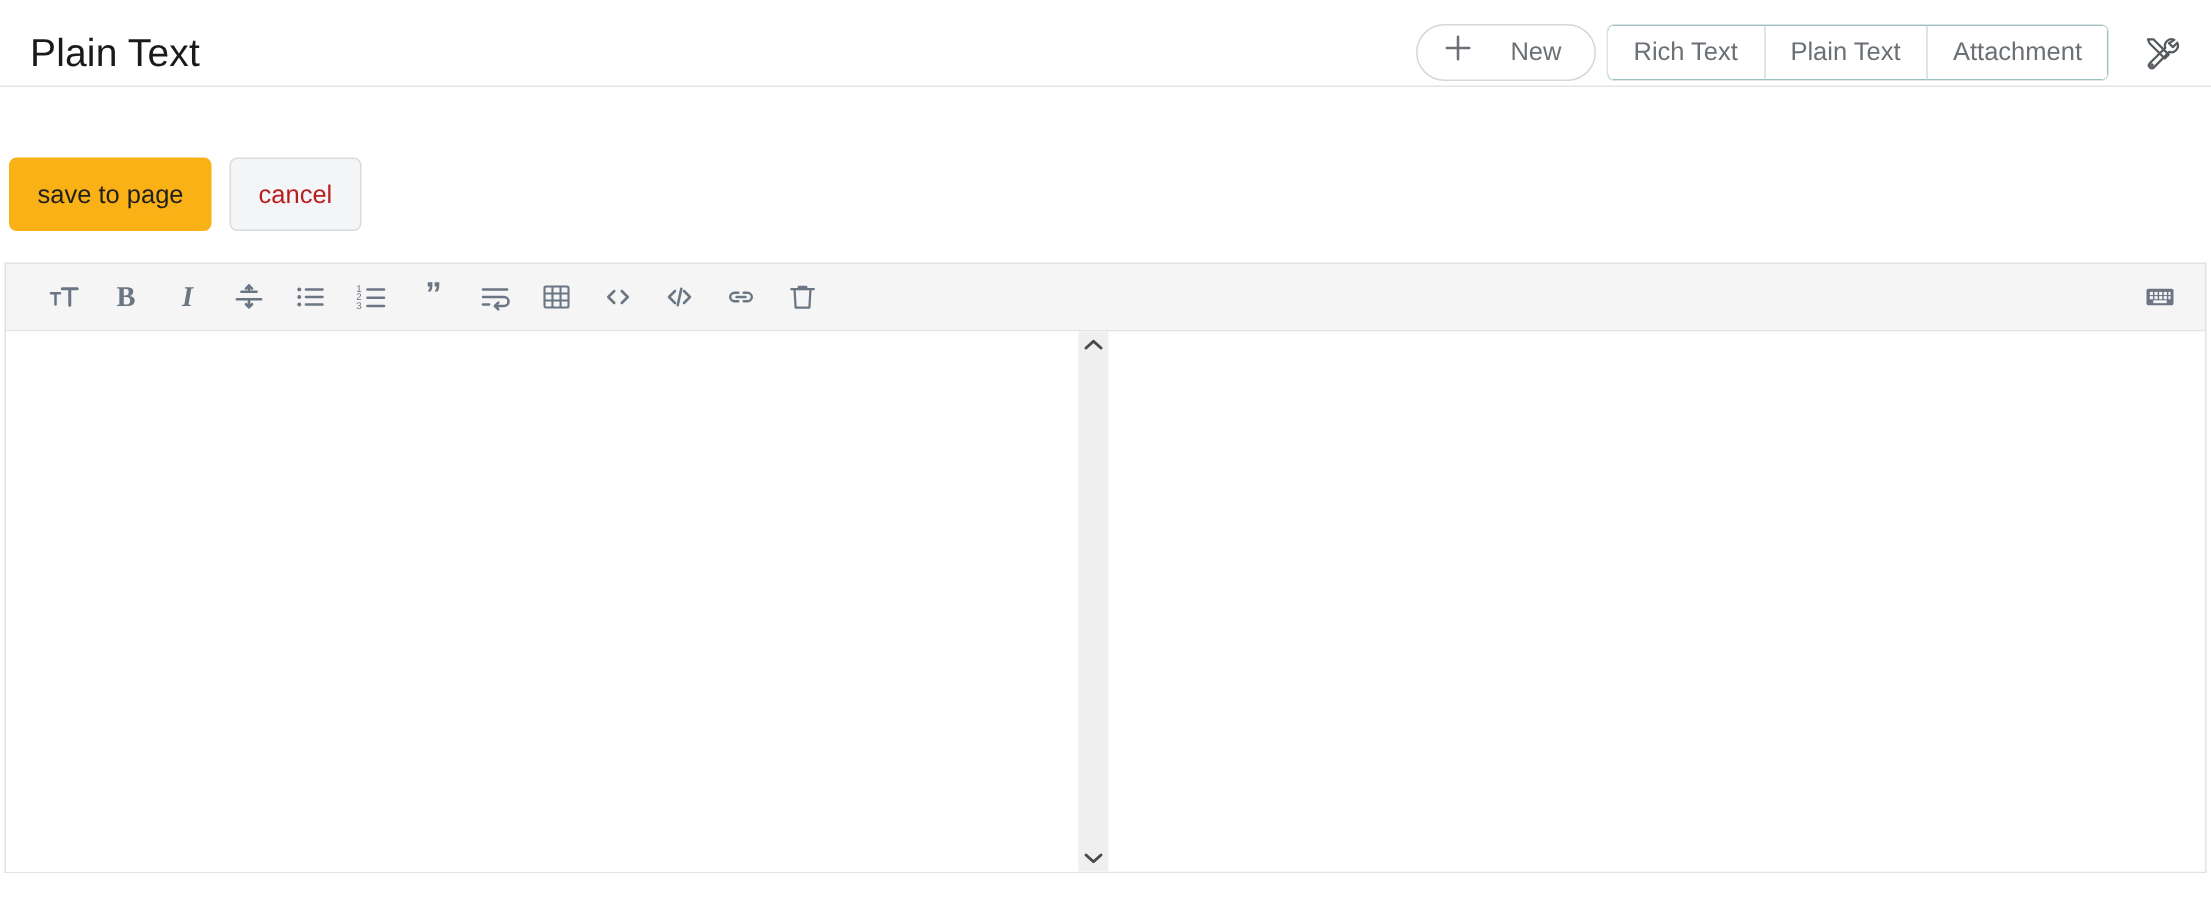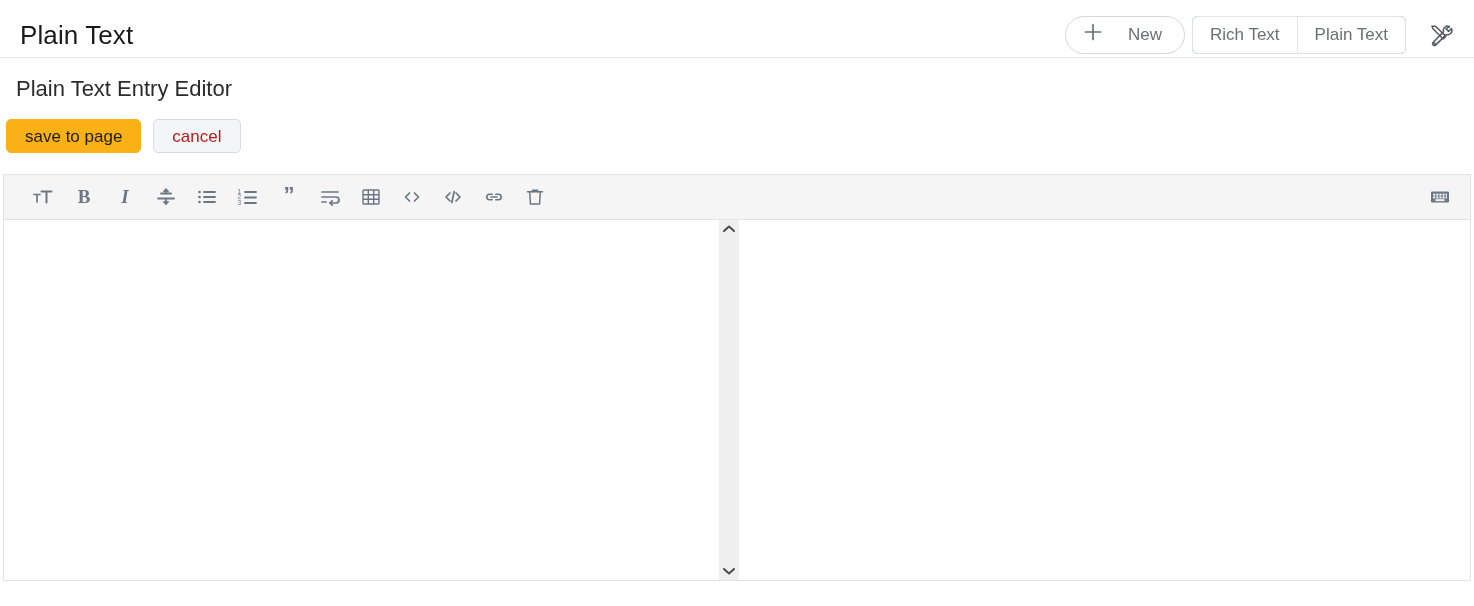--- a/index.html
+++ b/index.html
@@ -94,24 +94,25 @@
   .btn-row {
     display: flex;
     gap: 12px;
     margin: 19px 0 0 6px;
     padding-left: 0;
   }
   .btn {
     font-size: 17px;
     font-family: "Liberation Sans", sans-serif;
     border-radius: 5px;
-    height: 34px;
+    height: 49px;
     padding: 0 18px;
     cursor: pointer;
     line-height: 1;
+    margin-top: 28px;
   }
   .btn-save {
     background: #f9b115;
     border: 1px solid #f9b115;
     color: #1e1e1e;
   }
   .btn-cancel {
     background: #f4f5f6;
     border: 1px solid #d8dadc;
     color: #b91c1c;
@@ -200,36 +201,38 @@
       <span>New</span>
     </button>
 
     <div class="seg-group">
       <div class="seg-item">
         <span>Rich Text</span>
       </div>
       <div class="seg-item">
         <span>Plain Text</span>
       </div>
+      <div class="seg-item">
+        <span>Attachment</span>
+      </div>
     </div>
 
     <button class="tools-btn">
       <svg width="28" height="28" viewBox="0 0 28 28" fill="none" stroke="#555a5e" stroke-width="1.5" stroke-linecap="round" stroke-linejoin="round">
         <path d="M5 5.2 L8.6 5.2 L18.8 15.4 L16.2 18 L6 7.8 Z"></path>
         <path d="M22.6 5.6 a4.4 4.4 0 0 0-6.1 5.3 L6.2 21.2 a1.9 1.9 0 0 0 2.7 2.7 L19.2 13.6 a4.4 4.4 0 0 0 5.3-6.1 l-2.9 2.9 -2.6-2.6 Z"></path>
         <circle cx="7.6" cy="22.4" r="0.5" fill="#555a5e"></circle>
       </svg>
     </button>
 
   </div>
 </div>
 
 <div class="editor-page">
 
-  <div class="page-title">Plain Text Entry Editor</div>
 
   <div class="btn-row">
     <button class="btn btn-save">save to page</button>
     <button class="btn btn-cancel">cancel</button>
   </div>
 
   <div class="editor-wrap">
 
     <div class="toolbar">
 

